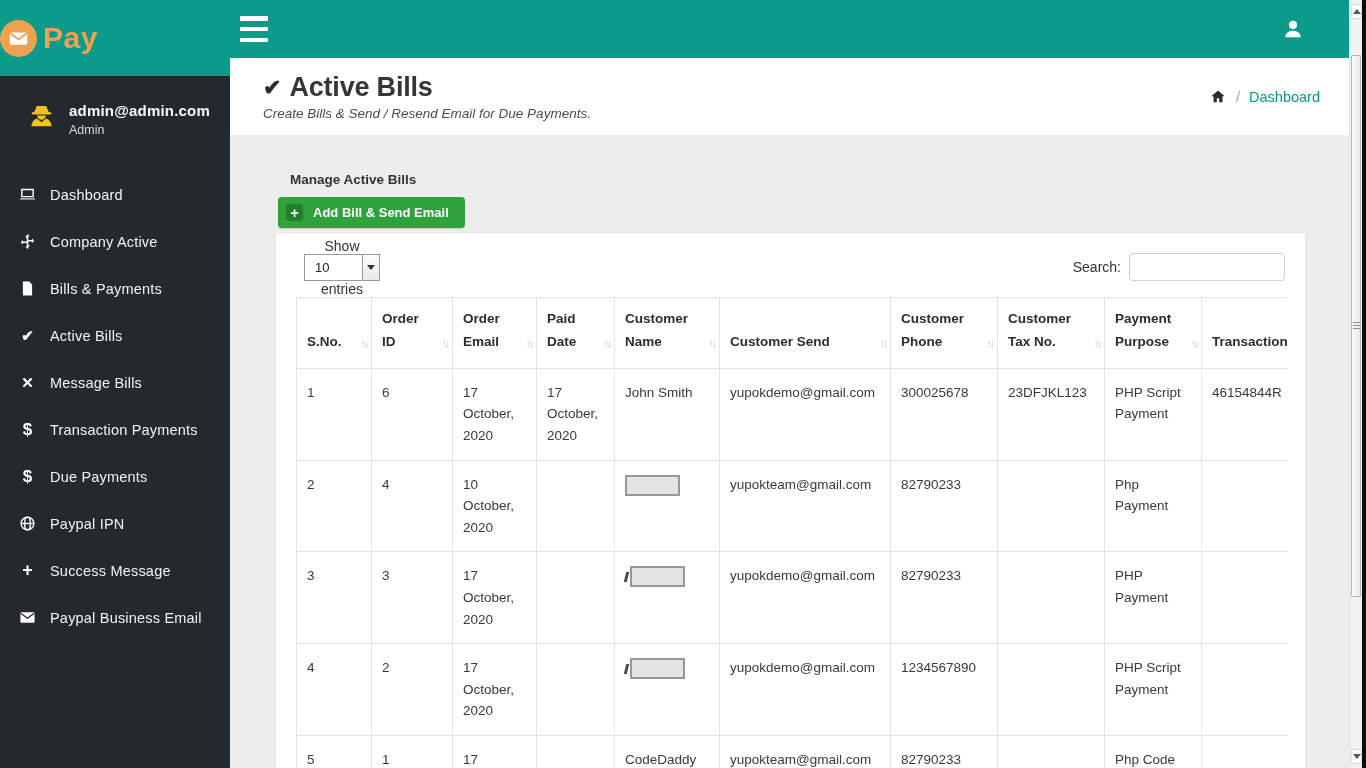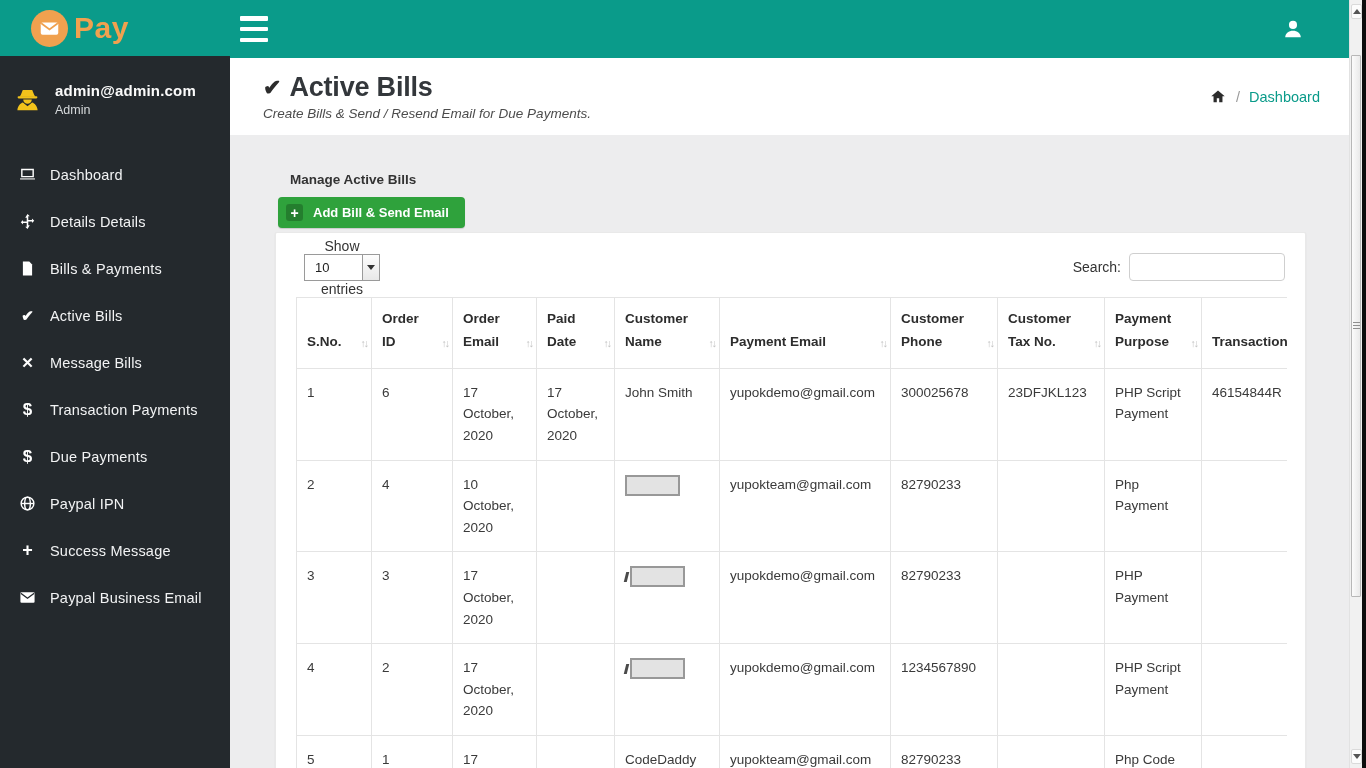--- a/index.html
+++ b/index.html
@@ -5,24 +5,24 @@
   :root{
     --teal:#0a9b8a; --sidebar:#24292d; --orange:#f0a14f; --green:#2fa23c;
     --link:#0a9b8a; --border:#e4e4e4; --txt:#3a3a3a;
   }
   *{margin:0;padding:0;box-sizing:border-box;}
   html,body{width:1366px;height:768px;overflow:hidden;}
   body{font-family:"Liberation Sans",sans-serif;background:#ededee;position:relative;color:var(--txt);}
 
   
   .sidebar{position:absolute;left:0;top:0;width:230px;height:768px;background:var(--sidebar);z-index:3;}
-  .logo-band{height:56px;background:var(--teal);display:flex;align-items:center;padding-left:31px;}
+  .logo-band{height:76px;background:var(--teal);display:flex;align-items:center;padding-left:0;}
   .logo-circle{width:37px;height:37px;border-radius:50%;background:var(--orange);display:flex;align-items:center;justify-content:center;flex:0 0 37px;}
   .logo-text{color:var(--orange);font-size:30px;font-weight:bold;margin-left:6px;letter-spacing:.5px;}
-  .user-block{display:flex;align-items:center;padding:26px 26px 24px 14px;}
+  .user-block{display:flex;padding:26px 26px 24px 14px;margin-left:14px;}
   .user-block .spy{width:27px;height:27px;flex:0 0 27px;}
   .user-meta{margin-left:14px;}
   .user-email{color:#fbfbfb;font-size:15px;font-weight:bold;letter-spacing:.2px;}
   .user-role{color:#d7dadc;font-size:12.5px;margin-top:4px;}
   .nav{margin-top:10px;}
   .nav-item{display:flex;align-items:center;height:47px;padding-left:18px;cursor:pointer;color:#f2f3f4;}
   .nav-item .nicon{width:19px;height:19px;display:flex;align-items:center;justify-content:center;flex:0 0 19px;color:#fff;font-weight:bold;font-size:16px;}
   .nav-item .nlabel{margin-left:13px;font-size:14.5px;letter-spacing:.2px;}
   .nicon svg{width:17px;height:17px;fill:#fff;}
 
@@ -118,21 +118,21 @@
           </svg>
         </span>
         <span class="nlabel">Dashboard</span>
       </div>
       <div class="nav-item">
         <span class="nicon">
           <svg viewBox="0 0 24 24">
             <path d="M12 1.5l3.2 3.2h-2.1v5.2h5.2V7.8l3.2 3.2-3.2 3.2v-2.1h-5.2v5.2h2.1L12 22.5l-3.2-3.2h2.1v-5.2H5.7v2.1L2.5 13l3.2-3.2v2.1h5.2V6.7H8.8z"></path>
           </svg>
         </span>
-        <span class="nlabel">Details Details</span>
+        <span class="nlabel">Company Active</span>
       </div>
       <div class="nav-item">
         <span class="nicon">
           <svg viewBox="0 0 24 24">
             <path d="M5.5 2h9l4 4.5V22h-13z"></path>
           </svg>
         </span>
         <span class="nlabel">Bills &amp; Payments</span>
       </div>
       <div class="nav-item">
@@ -260,21 +260,21 @@
               <col style="width: 97px;">
               <col style="width: 120px;">
             </colgroup>
           <thead>
               <tr id="thead-row">
                 <th><span>S.No.</span><span class="sort">↑↓</span></th>
                 <th><span>Order ID</span><span class="sort">↑↓</span></th>
                 <th><span>Order Email</span><span class="sort">↑↓</span></th>
                 <th><span>Paid Date</span><span class="sort">↑↓</span></th>
                 <th><span>Customer Name</span><span class="sort">↑↓</span></th>
-                <th><span>Payment Email</span><span class="sort">↑↓</span></th>
+                <th><span>Customer Send</span><span class="sort">↑↓</span></th>
                 <th><span>Customer Phone</span><span class="sort">↑↓</span></th>
                 <th><span>Customer Tax No.</span><span class="sort">↑↓</span></th>
                 <th><span>Payment Purpose</span><span class="sort">↑↓</span></th>
                 <th><span>Transaction</span></th>
               </tr>
             </thead>
           <tbody id="tbody">
               <tr>
                 <td>1</td>
                 <td>6</td>

